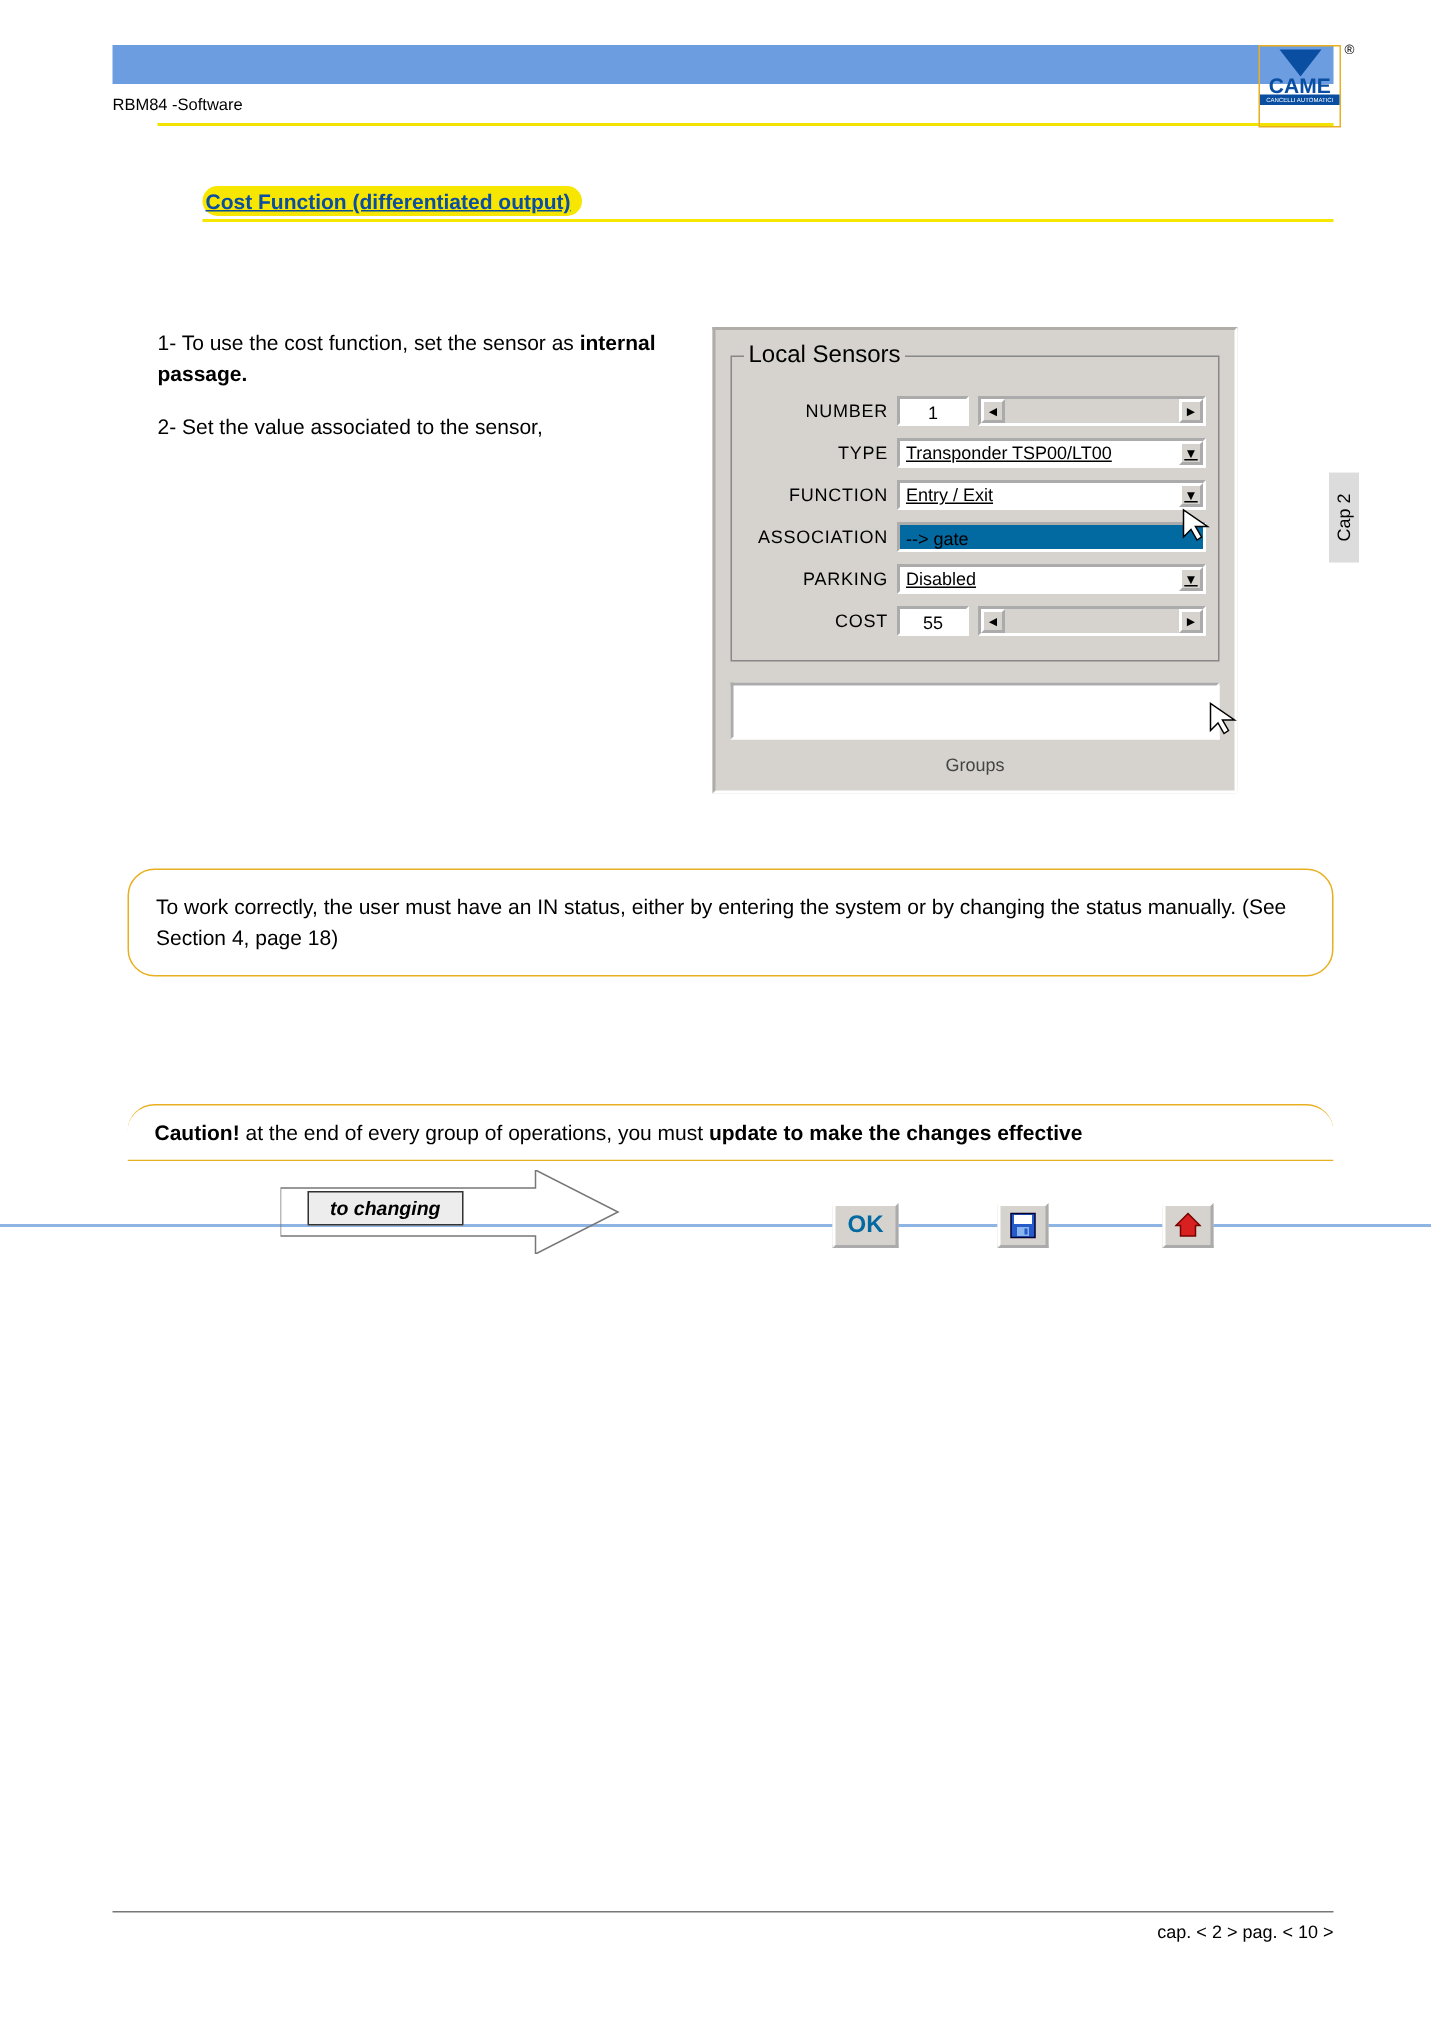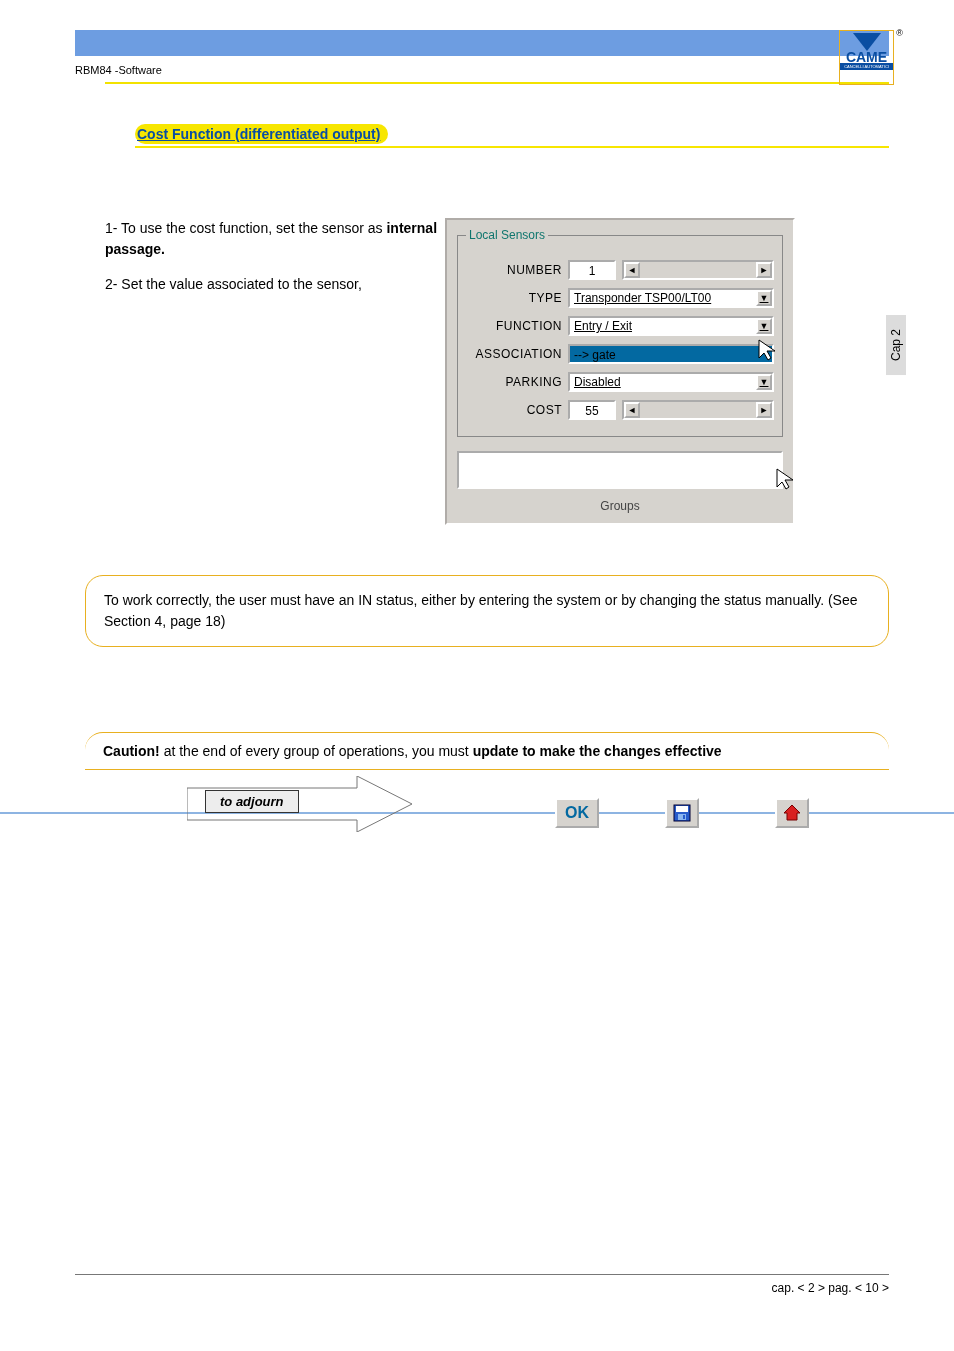--- a/index.html
+++ b/index.html
@@ -57,36 +57,36 @@
     background:#f7e600;
     padding:2px 8px 2px 2px;
     margin-left:60px;
     margin-top:40px;
     border-radius:10px;
   }
   .title-underline {
     height:2px;background:#f7e600;margin-top:2px;margin-left:60px;
   }
   .body-cols {
-    display:flex;margin-top:70px;
+    display:flex;margin-top:70px;gap:30px;
   }
   .instructions { flex:0 0 370px;padding-left:30px;line-height:1.5;}
   .instructions p { margin:0 0 14px 0;}
   .dialog {
     flex:0 0 350px;
     border:2px solid #b0aca8;
     border-right-color:#fff;border-bottom-color:#fff;
     background:#d6d3ce;
     padding:8px 10px 10px;
     font-family:"MS Sans Serif",Tahoma,sans-serif;
     font-size:12px;
     position:relative;
   }
   .dialog fieldset { border:1px solid #888;margin:0;padding:10px 8px 8px;background:#d6d3ce;}
-  .dialog legend { font-size:12px;color:#0f766e;padding:0 3px;}
+  .dialog legend { font-size:16px;color:#000000;padding:0 3px;}
   .row { display:flex;align-items:center;margin:8px 0;gap:6px;}
   .row .lbl { width:96px;text-align:right;font-size:12px;color:#000000;letter-spacing:0.5px;}
   .spin-val { width:48px;height:20px;border:2px inset #fff;background:#fff;text-align:center;line-height:18px;font-size:12px;}
   .spin-track { flex:1;height:20px;border:2px inset #fff;background:#d6d3ce;display:flex;align-items:center;position:relative;}
   .arrow-btn { width:16px;height:16px;border:2px outset #fff;background:#d6d3ce;display:flex;align-items:center;justify-content:center;font-size:9px;}
   .spin-mid { flex:1;height:16px;}
   .combo { flex:1;height:20px;border:2px inset #fff;background:#fff;display:flex;align-items:center;justify-content:space-between;padding-left:4px;font-size:12px;text-decoration:underline;}
   .combo .dd { width:16px;height:16px;border:2px outset #fff;background:#d6d3ce;text-align:center;font-size:9px;line-height:12px;}
   .txtbox { flex:1;height:20px;border:2px inset #fff;background:#0369a1;padding-left:4px;line-height:18px;font-size:12px;}
   .blank-row { height:38px;border:2px inset #fff;background:#fff;margin-top:14px;}
@@ -252,21 +252,21 @@
     <b>Caution!</b><span> at the end of every group of operations, you must </span><b>update to make the changes effective</b>
   </div>
 
   <div class="action-row">
     <div class="blue-line"></div>
 
     <div class="adjourn">
       <svg class="adjourn-arrow" viewBox="0 0 230 56">
         <polygon points="0,12 170,12 170,0 225,28 170,56 170,44 0,44" fill="none" stroke="#777" stroke-width="1"></polygon>
       </svg>
-      <div class="adjourn-box">to adjourn</div>
+      <div class="adjourn-box">to changing</div>
     </div>
 
     <div class="win-btn ok-btn">
       <span>OK</span>
     </div>
     <div class="win-btn save-btn">
       <svg width="18" height="18" viewBox="0 0 18 18">
         <rect x="1" y="1" width="16" height="16" fill="#265bcb" stroke="#003"></rect>
         <rect x="3" y="2" width="12" height="6" fill="#fff"></rect>
         <rect x="5" y="10" width="8" height="6" fill="#8ab6f0"></rect>

